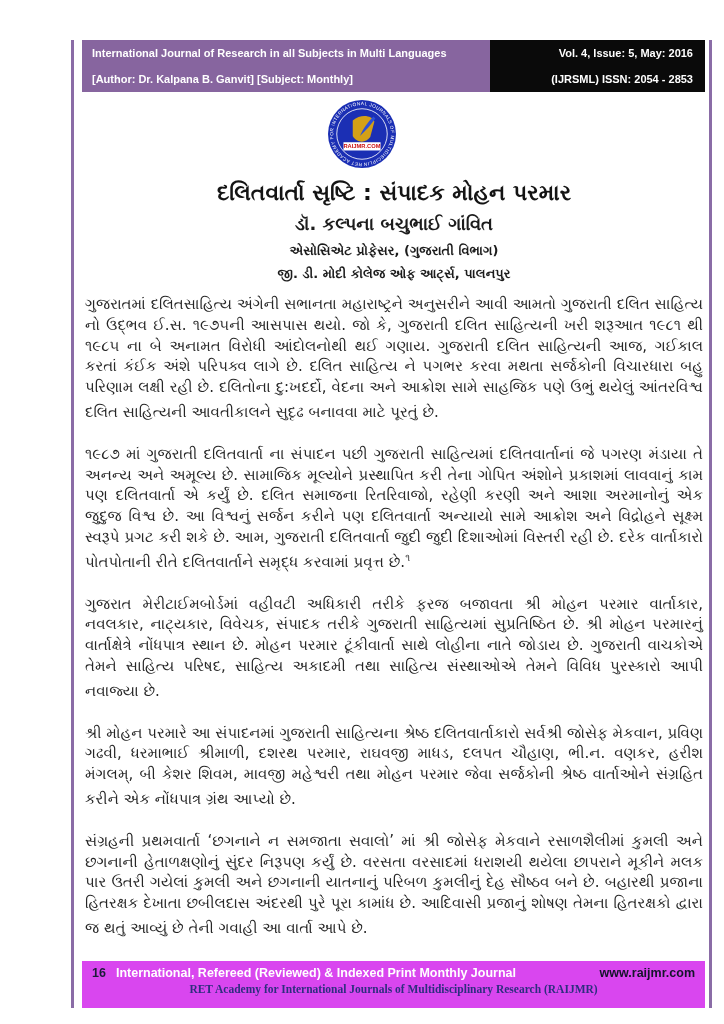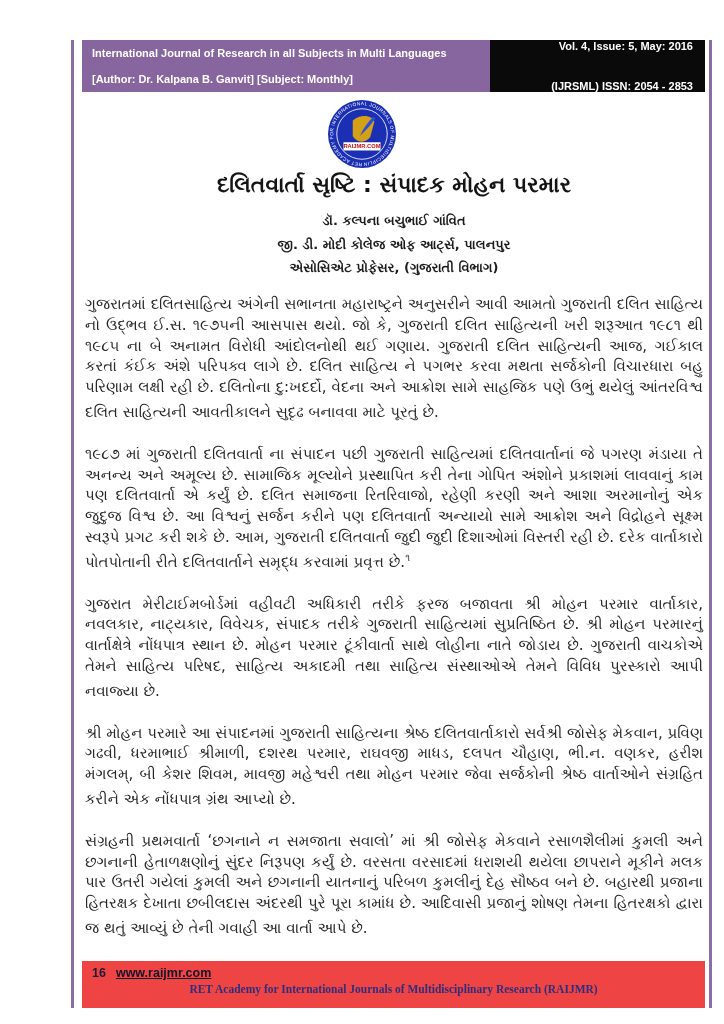--- a/index.html
+++ b/index.html
@@ -19,57 +19,57 @@
 
   
   .header { position: absolute; left: 82px; top: 40px; width: 623px; height: 52px; display: flex; }
   .header .h-left {
     background: #87659f; color: #ffffff; width: 408px; height: 100%;
     padding: 7px 10px; display: flex; flex-direction: column; justify-content: space-between;
     font-family: "Liberation Sans", sans-serif; font-weight: bold; font-size: 11px;
   }
   .header .h-right {
     background: #0a0a0a; color: #ffffff; flex: 1; height: 100%;
-    padding: 0 12px; display: flex; flex-direction: column; justify-content: space-between;
+    padding: 7px 12px; display: flex; flex-direction: column; justify-content: space-between;
     text-align: right; font-family: "Liberation Sans", sans-serif; font-weight: bold; font-size: 11px;
   }
 
   
   .logo-wrap { position: absolute; left: 0; top: 100px; width: 724px; display: flex; justify-content: center; }
   .logo-svg { width: 68px; height: 68px; }
 
   
   .title {
-    position: absolute; left: 85px; top: 172px; width: 618px;
+    position: absolute; left: 85px; top: 180px; width: 618px;
     text-align: center; font-weight: bold; font-size: 22px; color: #141414;
   }
   .author-block { position: absolute; left: 85px; top: 213px; width: 618px; text-align: center; color: #1c1c1c; }
-  .author-name { font-weight: bold; font-size: 13px; margin-bottom: 8px; }
+  .author-name { font-weight: bold; font-size: 18px; margin-bottom: 8px; }
   .affil { font-weight: bold; font-size: 13px; margin-bottom: 7px; }
 
   
   .body-text {
     position: absolute; left: 85px; top: 294px; width: 618px;
     color: #262626; font-size: 15px; line-height: 20.8px; text-align: justify;
   }
   .body-text p { margin-bottom: 21px; }
   .fn-sup { vertical-align: super; font-size: 10px; }
 
   
   .footer {
     position: absolute; left: 82px; top: 961px; width: 623px; height: 47px;
-    background: #ef4444; padding: 5px 10px 4px 10px;
+    background: #d946ef; padding: 5px 10px 4px 10px;
   }
   .f-row1 {
     display: flex; align-items: baseline;
     font-family: "Liberation Sans", sans-serif; font-weight: bold; font-size: 12.5px;
   }
   .f-page { color: #1c1c3a; margin-right: 10px; }
   .f-line1 { color: #ffffff; flex: 1; }
-  .f-site { color: #14142a; text-decoration: underline; }
+  .f-site { color: #14142a; }
   .f-row2 {
     margin-top: 3px; text-align: center; color: #2e2e7f;
     font-family: "Liberation Serif", serif; font-weight: bold; font-size: 11.5px;
   }
 </style>
 </head>
 <body>
 
 <div class="page">
 
@@ -101,33 +101,34 @@
       <path d="M44 16 C38 22 34 28 31 35 C36 30 42 24 46 18 Z" fill="#2b4fd8"></path>
       <rect x="15" y="41" width="36" height="8" fill="#ffffff"></rect>
       <text x="33" y="47" font-size="5.6" font-weight="bold" fill="#cc1111" text-anchor="middle" font-family="Liberation Sans, sans-serif">RAIJMR.COM</text>
     </svg>
   </div>
 
   <div class="title">દલિતવાર્તા સૃષ્ટિ : સંપાદક મોહન પરમાર</div>
 
   <div class="author-block">
     <div class="author-name">ડૉ. કલ્પના બચુભાઈ ગાંવિત</div>
+    <div class="affil">એસોસિએટ પ્રોફેસર, (ગુજરાતી વિભાગ)</div>
     <div class="affil">જી. ડી. મોદી કોલેજ ઓફ આર્ટ્સ, પાલનપુર</div>
-    <div class="affil">એસોસિએટ પ્રોફેસર, (ગુજરાતી વિભાગ)</div>
   </div>
 
   <div class="body-text">
     <p><span>ગુજરાતમાં દલિતસાહિત્ય અંગેની સભાનતા મહારાષ્ટ્રને અનુસરીને આવી આમતો ગુજરાતી દલિત સાહિત્ય નો ઉદ્ભવ ઈ.સ. ૧૯૭૫ની આસપાસ થયો. જો કે, ગુજરાતી દલિત સાહિત્યની ખરી શરૂઆત ૧૯૮૧ થી ૧૯૮૫ ના બે અનામત વિરોધી આંદોલનોથી થઈ ગણાય. ગુજરાતી દલિત સાહિત્યની આજ, ગઈકાલ કરતાં કંઈક અંશે પરિપક્વ લાગે છે. દલિત સાહિત્ય ને પગભર કરવા મથતા સર્જકોની વિચારધારા બહુ પરિણામ લક્ષી રહી છે. દલિતોના દુ:ખદર્દો, વેદના અને આક્રોશ સામે સાહજિક પણે ઉભું થયેલું આંતરવિશ્વ દલિત સાહિત્યની આવતીકાલને સુદૃઢ બનાવવા માટે પૂરતું છે.</span><span class="fn-sup"></span></p>
     <p><span>૧૯૮૭ માં ગુજરાતી દલિતવાર્તા ના સંપાદન પછી ગુજરાતી સાહિત્યમાં દલિતવાર્તાનાં જે પગરણ મંડાયા તે અનન્ય અને અમૂલ્ય છે. સામાજિક મૂલ્યોને પ્રસ્થાપિત કરી તેના ગોપિત અંશોને પ્રકાશમાં લાવવાનું કામ પણ દલિતવાર્તા એ કર્યું છે. દલિત સમાજના રિતરિવાજો, રહેણી કરણી અને આશા અરમાનોનું એક જુદુજ વિશ્વ છે.  આ વિશ્વનું સર્જન કરીને પણ દલિતવાર્તા અન્યાયો સામે આક્રોશ અને વિદ્રોહને સૂક્ષ્મ સ્વરૂપે પ્રગટ કરી શકે છે. આમ, ગુજરાતી દલિતવાર્તા જુદી જુદી દિશાઓમાં વિસ્તરી રહી છે. દરેક વાર્તાકારો પોતપોતાની રીતે દલિતવાર્તાને સમૃદ્ધ કરવામાં પ્રવૃત્ત છે.</span><span class="fn-sup">૧</span></p>
     <p><span>ગુજરાત મેરીટાઈમબોર્ડમાં વહીવટી અધિકારી તરીકે ફરજ બજાવતા શ્રી મોહન પરમાર વાર્તાકાર, નવલકાર, નાટ્યકાર, વિવેચક, સંપાદક તરીકે ગુજરાતી સાહિત્યમાં સુપ્રતિષ્ઠિત છે. શ્રી મોહન પરમારનું વાર્તાક્ષેત્રે નોંધપાત્ર સ્થાન છે. મોહન પરમાર ટૂંકીવાર્તા સાથે લોહીના નાતે જોડાય છે. ગુજરાતી વાચકોએ તેમને સાહિત્ય પરિષદ, સાહિત્ય અકાદમી તથા સાહિત્ય સંસ્થાઓએ તેમને વિવિધ પુરસ્કારો આપી નવાજ્યા છે.</span><span class="fn-sup"></span></p>
     <p><span>શ્રી મોહન પરમારે આ સંપાદનમાં ગુજરાતી સાહિત્યના શ્રેષ્ઠ દલિતવાર્તાકારો સર્વશ્રી જોસેફ મેકવાન, પ્રવિણ ગઢવી, ધરમાભાઈ શ્રીમાળી, દશરથ પરમાર, રાઘવજી માધડ, દલપત ચૌહાણ, ભી.ન. વણકર, હરીશ મંગલમ્, બી કેશર શિવમ, માવજી મહેશ્વરી તથા મોહન પરમાર જેવા સર્જકોની શ્રેષ્ઠ વાર્તાઓને સંગ્રહિત કરીને એક નોંધપાત્ર ગ્રંથ આપ્યો છે.</span><span class="fn-sup"></span></p>
     <p><span>સંગ્રહની પ્રથમવાર્તા ‘છગનાને ન સમજાતા સવાલો’ માં શ્રી જોસેફ મેકવાને રસાળશૈલીમાં કુમલી અને છગનાની  હેતાળક્ષણોનું સુંદર નિરૂપણ કર્યું છે. વરસતા વરસાદમાં ધરાશયી થયેલા છાપરાને મૂકીને મલક પાર ઉતરી ગયેલાં કુમલી અને છગનાની યાતનાનું પરિબળ કુમલીનું દેહ સૌષ્ઠવ બને છે. બહારથી પ્રજાના હિતરક્ષક દેખાતા છબીલદાસ અંદરથી પુરે પૂરા કામાંધ છે. આદિવાસી પ્રજાનું શોષણ તેમના હિતરક્ષકો દ્વારા જ થતું આવ્યું છે તેની ગવાહી આ વાર્તા આપે છે.</span><span class="fn-sup"></span></p>
   </div>
 
   <div class="footer">
     <div class="f-row1">
       <span class="f-page">16</span>
+      <span class="f-line1">International, Refereed (Reviewed) &amp; Indexed Print Monthly Journal</span>
       <span class="f-site">www.raijmr.com</span>
     </div>
     <div class="f-row2">RET Academy for International Journals of Multidisciplinary Research (RAIJMR)</div>
   </div>
 
 </div>
 
 </body></html>

